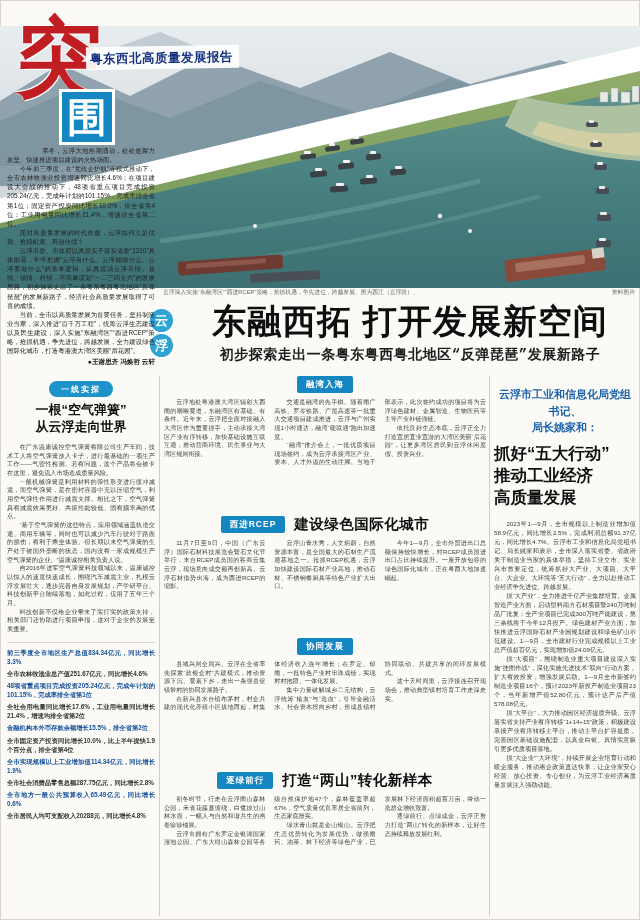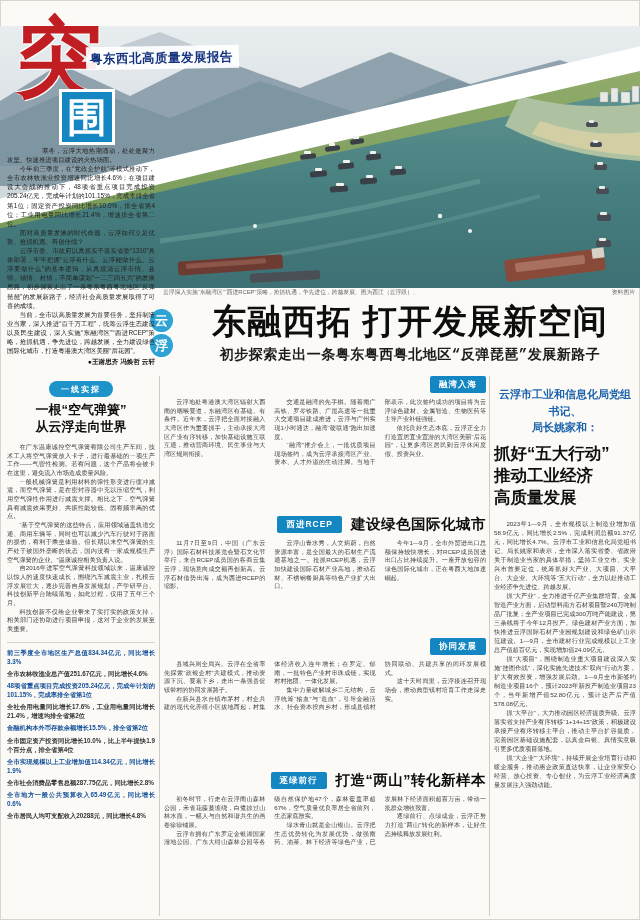--- a/index.html
+++ b/index.html
@@ -35,21 +35,21 @@
   .feature{margin-top:14px;}
   .feature-tag{width:64px;margin:0 auto 5px;background:#1d93c9;color:#fff;font-size:8px;font-weight:700;text-align:center;border-radius:8px;padding:2.5px 0;letter-spacing:2px;}
   .feature h2{margin:0 0 7px;text-align:center;font-size:13px;line-height:1.3;font-weight:900;color:#101010;}
   .feature-body p{margin:0;font-size:6.2px;line-height:1.4;text-align:justify;color:#3b3b3b;text-indent:2em;}
   .stats{margin-top:8px;border-top:1px solid #d8d5cd;padding-top:6px;}
   .stats p{margin:0 0 3.5px;font-size:6.3px;line-height:1.4;text-align:justify;font-weight:700;}
   .stats p:nth-child(odd){color:#14509a;}
   .stats p:nth-child(even){color:#333;}
   
   .middle{position:absolute;left:164px;top:376px;width:322px;height:544px;overflow:hidden;}
-  .sec-head{display:flex;align-items:center;justify-content:flex-end;gap:9px;margin-bottom:5px;}
+  .sec-head{display:flex;align-items:center;justify-content:center;gap:9px;margin-bottom:5px;}
   .sec-tag{background:#1486c2;color:#fff;font-size:8.5px;font-weight:700;padding:2.5px 9px;border-radius:2px;letter-spacing:1px;}
   .sec-title{font-size:14.5px;font-weight:900;color:#0f0f0f;letter-spacing:.5px;}
   .sec-body{column-count:3;column-gap:9px;font-size:6.1px;line-height:1.42;text-align:justify;color:#3c3c3c;overflow:hidden;margin-bottom:9px;}
   .sec-body p{margin:0;text-indent:2em;}
   .sec-body.h1x{height:108px;} .sec-body.h2x{height:90px;} .sec-body.h3x{height:102px;} .sec-body.h4x{height:100px;}
   
   .right-col{position:absolute;left:494px;top:376px;width:142px;height:544px;overflow:hidden;}
   .attribution{text-align:center;font-size:11px;line-height:1.5;font-weight:700;color:#1c63ad;margin:10px 0 6px;}
   .right-col h2{margin:0 0 12px;text-align:left;font-size:16.5px;line-height:1.35;font-weight:900;color:#0f0f0f;white-space:pre-line;}
   .right-body p{margin:0;font-size:6.2px;line-height:1.45;text-align:justify;color:#3b3b3b;text-indent:2em;}

